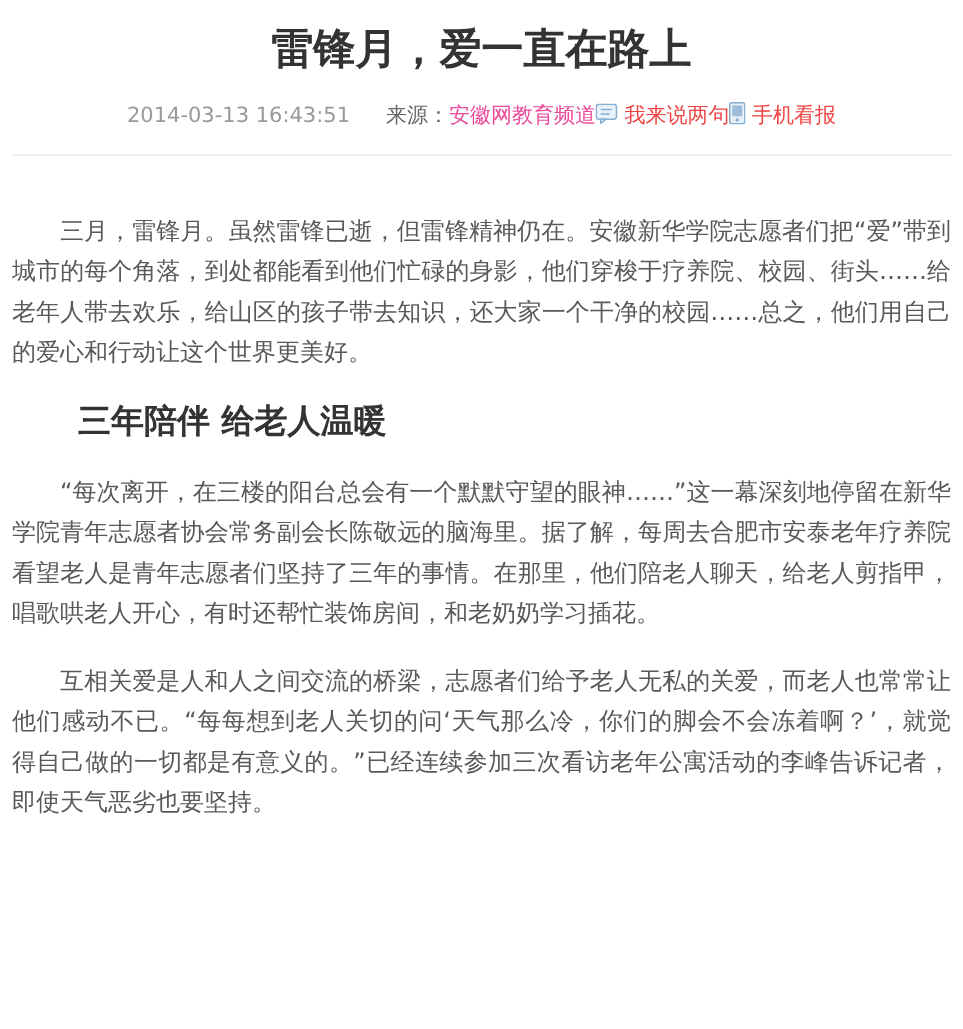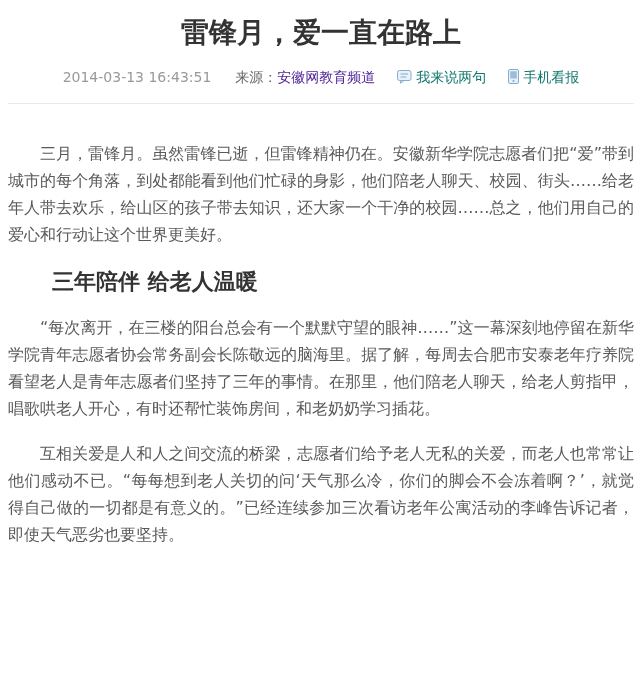--- a/index.html
+++ b/index.html
@@ -36,25 +36,24 @@
     margin-right: 24px;
   }
   .meta .source-label {
     color: #666666;
     text-align: center;
   }
   .meta a {
     text-decoration: none;
   }
   .meta .source-link {
-    color: #4c1d95;
+    color: #ec4899;
   }
   .meta .action-link {
-    color: #0f766e;
-    margin-left: 22px;
+    color: #ef4444;
   }
   .meta .icon {
     display: inline-block;
     vertical-align: -2px;
     margin-right: 4px;
   }
   .divider {
     border: none;
     border-top: 1px solid #e4ecee;
     margin: 15px 8px 0 8px;
@@ -95,20 +94,20 @@
           </svg></span><span>我来说两句</span></a><a class="action-link" href="#"><span class="icon"><svg width="11" height="15" viewBox="0 0 11 15">
             <rect x="0.5" y="0.5" width="10" height="14" rx="1.5" fill="#e8f1f8" stroke="#86aed1"></rect>
             <rect x="2.2" y="2.3" width="6.6" height="7.2" fill="#9cbcd9"></rect>
             <circle cx="5.5" cy="12" r="1.1" fill="#86aed1"></circle>
           </svg></span><span>手机看报</span></a>
   </div>
 
   <hr class="divider">
 
   <div class="article">
-    <p>三月，雷锋月。虽然雷锋已逝，但雷锋精神仍在。安徽新华学院志愿者们把“爱”带到城市的每个角落，到处都能看到他们忙碌的身影，他们陪老人聊天、校园、街头……给老年人带去欢乐，给山区的孩子带去知识，还大家一个干净的校园……总之，他们用自己的爱心和行动让这个世界更美好。</p>
+    <p>三月，雷锋月。虽然雷锋已逝，但雷锋精神仍在。安徽新华学院志愿者们把“爱”带到城市的每个角落，到处都能看到他们忙碌的身影，他们穿梭于疗养院、校园、街头……给老年人带去欢乐，给山区的孩子带去知识，还大家一个干净的校园……总之，他们用自己的爱心和行动让这个世界更美好。</p>
     <h2>三年陪伴 给老人温暖</h2>
     <p>“每次离开，在三楼的阳台总会有一个默默守望的眼神……”这一幕深刻地停留在新华学院青年志愿者协会常务副会长陈敬远的脑海里。据了解，每周去合肥市安泰老年疗养院看望老人是青年志愿者们坚持了三年的事情。在那里，他们陪老人聊天，给老人剪指甲，唱歌哄老人开心，有时还帮忙装饰房间，和老奶奶学习插花。</p>
     <p>互相关爱是人和人之间交流的桥梁，志愿者们给予老人无私的关爱，而老人也常常让他们感动不已。“每每想到老人关切的问‘天气那么冷，你们的脚会不会冻着啊？’，就觉得自己做的一切都是有意义的。”已经连续参加三次看访老年公寓活动的李峰告诉记者，即使天气恶劣也要坚持。</p>
 
   </div>
 
 </div>
 
 </body></html>

